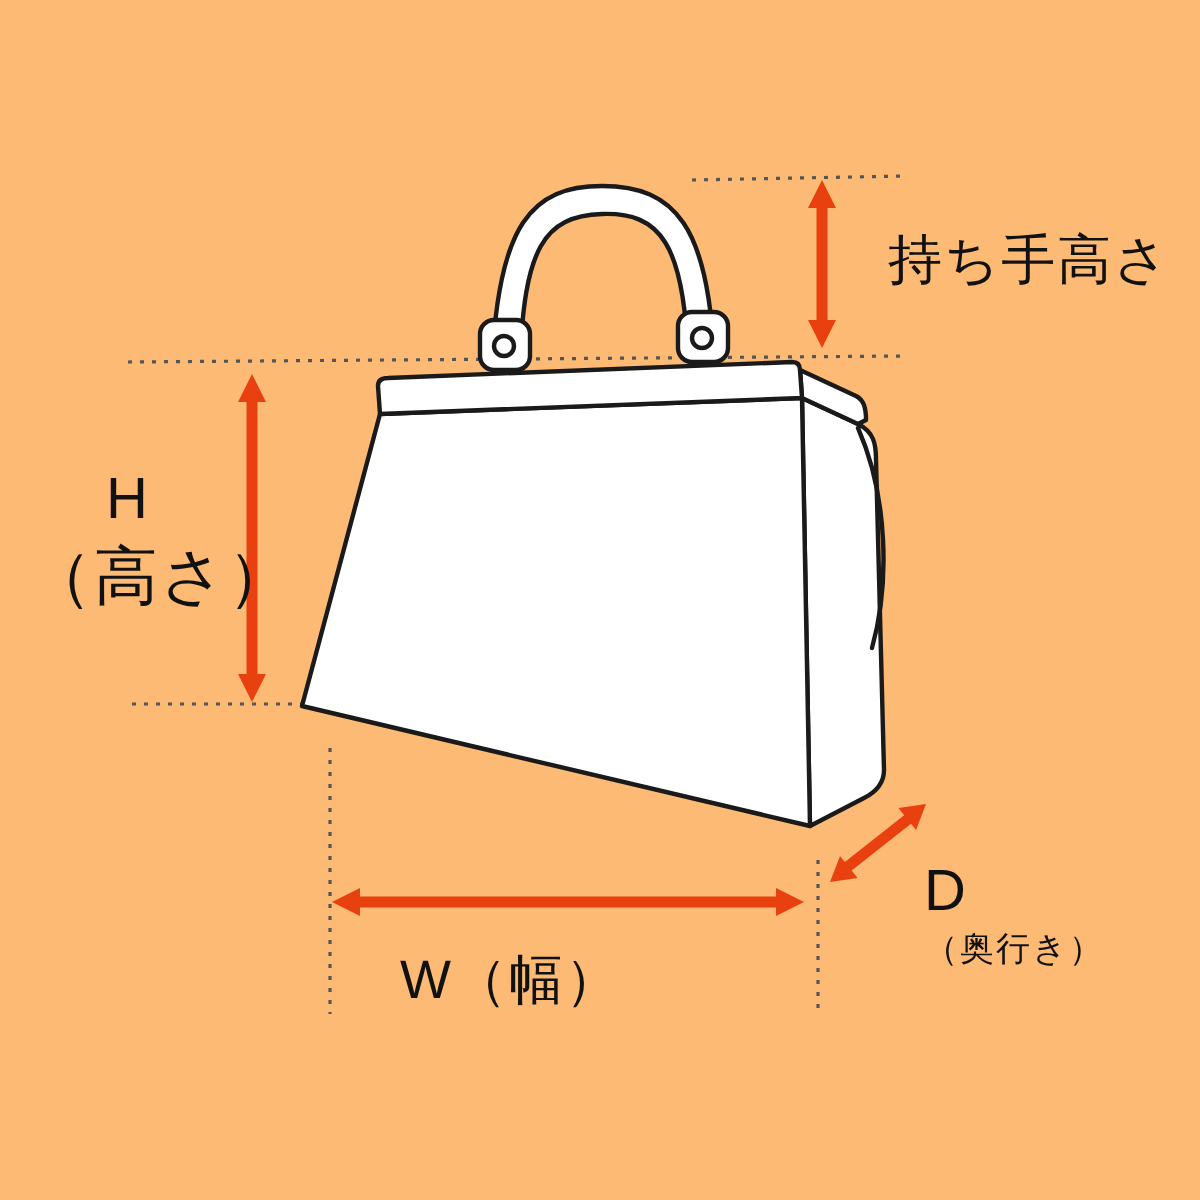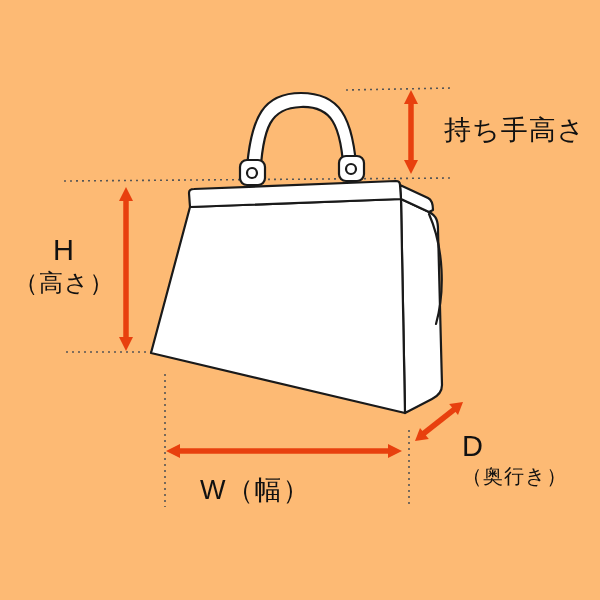--- a/index.html
+++ b/index.html
@@ -17,25 +17,25 @@
     color:#111;
     font-size:27px;
     letter-spacing:1px;
     white-space:nowrap;
     line-height:1.25;
   }
   .label .line{display:block;}
   #handle-height-label{left:444px;top:114px;}
   #height-label{left:14px;top:232px;width:100px;text-align:center;}
   #height-label .letter{font-size:29px;}
-  #height-label .caption{font-size:24px;}
+  #height-label .caption{font-size:32px;}
   #width-label{left:200px;top:474px;width:170px;text-align:left;}
   #depth-label{left:462px;top:428px;}
   #depth-label .letter{font-size:29px;}
-  #depth-label .caption{font-size:20px;}
+  #depth-label .caption{font-size:17px;}
 </style>
 </head>
 <body>
 
 <div class="stage">
 
   <svg width="600" height="600" viewBox="0 0 600 600">
 
     <g stroke="#555555" stroke-width="1.6" stroke-dasharray="2 4" fill="none">
       <line x1="346" y1="90" x2="452" y2="88"></line>

